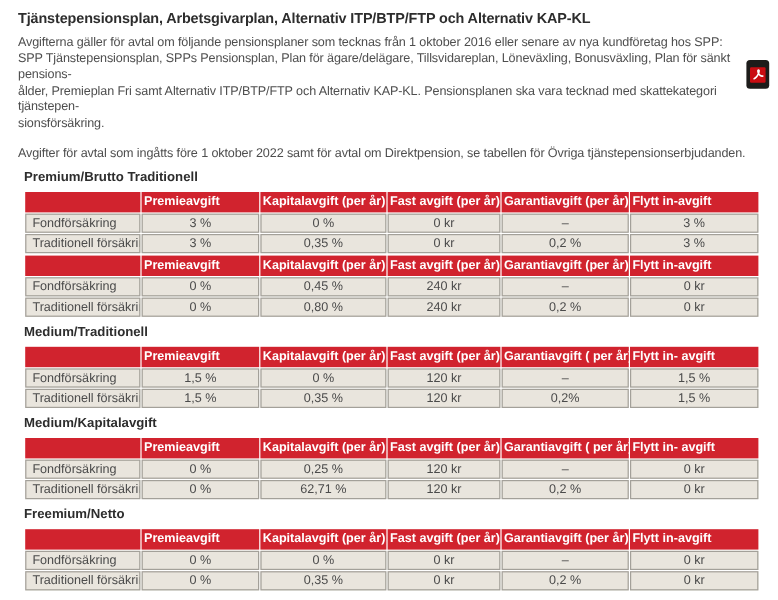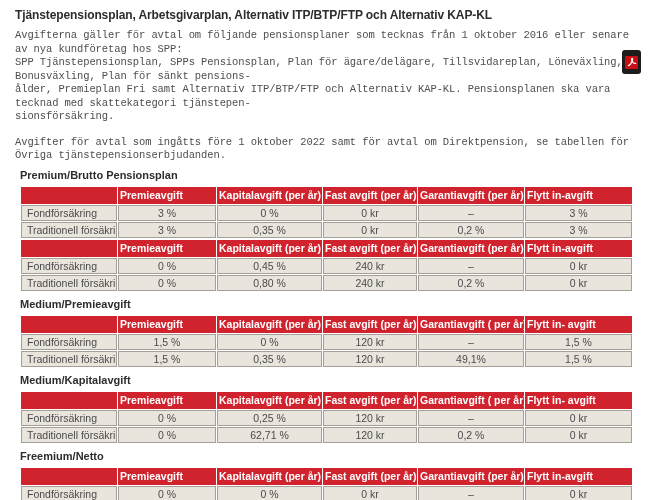--- a/index.html
+++ b/index.html
@@ -20,21 +20,20 @@
     letter-spacing: -0.1px;
     margin-bottom: 6px;
   }
   .para {
     font-size: 10.5px;
     line-height: 13.5px;
     color: #4e4e4e;
     letter-spacing: -0.1px;
     white-space: pre-line;
     max-width: 621px;
-    font-family: Liberation Mono, monospace;
   }
   .intro { margin-bottom: 12px; }
 
   .section-heading {
     font-size: 11px;
     line-height: 13px;
     font-weight: bold;
     color: #2d2d2d;
     margin: 6px 0 4px 0;
     padding-left: 5px;
@@ -104,21 +103,21 @@
 
   <h1 class="title">Tjänstepensionsplan, Arbetsgivarplan, Alternativ ITP/BTP/FTP och Alternativ KAP-KL</h1>
 
   <p class="para intro">Avgifterna gäller för avtal om följande pensionsplaner som tecknas från 1 oktober 2016 eller senare av nya kundföretag hos SPP:
 SPP Tjänstepensionsplan, SPPs Pensionsplan, Plan för ägare/delägare, Tillsvidareplan, Löneväxling, Bonusväxling, Plan för sänkt pensions-
 ålder, Premieplan Fri samt Alternativ ITP/BTP/FTP och Alternativ KAP-KL. Pensionsplanen ska vara tecknad med skattekategori tjänstepen-
 sionsförsäkring.</p>
 
   <p class="para note">Avgifter för avtal som ingåtts före 1 oktober 2022 samt för avtal om Direktpension, se tabellen för Övriga tjänstepensionserbjudanden.</p>
 
-  <h3 class="section-heading">Premium/Brutto Pensionsplan</h3>
+  <h3 class="section-heading">Premium/Brutto Traditionell</h3>
   <table class="fee-table">
     <colgroup>
         <col style="width:96px">
         <col style="width:98px">
         <col style="width:105px">
         <col style="width:94px">
         <col style="width:106px">
         <col style="width:107px">
       </colgroup>
     <thead>
@@ -183,21 +182,21 @@
         <td class="label">Traditionell  försäkring</td>
         <td>0 %</td>
         <td>0,80 %</td>
         <td>240 kr</td>
         <td>0,2 %</td>
         <td>0 kr</td>
       </tr>
     </tbody>
   </table>
 
-  <h3 class="section-heading">Medium/Premieavgift</h3>
+  <h3 class="section-heading">Medium/Traditionell</h3>
   <table class="fee-table">
     <colgroup>
         <col style="width:96px">
         <col style="width:98px">
         <col style="width:105px">
         <col style="width:94px">
         <col style="width:106px">
         <col style="width:107px">
       </colgroup>
     <thead>
@@ -217,21 +216,21 @@
         <td>0 %</td>
         <td>120 kr</td>
         <td>–</td>
         <td>1,5 %</td>
       </tr>
       <tr>
         <td class="label">Traditionell försäkring</td>
         <td>1,5 %</td>
         <td>0,35 %</td>
         <td>120 kr</td>
-        <td>49,1%</td>
+        <td>0,2%</td>
         <td>1,5 %</td>
       </tr>
     </tbody>
   </table>
 
   <h3 class="section-heading">Medium/Kapitalavgift</h3>
   <table class="fee-table">
     <colgroup>
         <col style="width:96px">
         <col style="width:98px">

